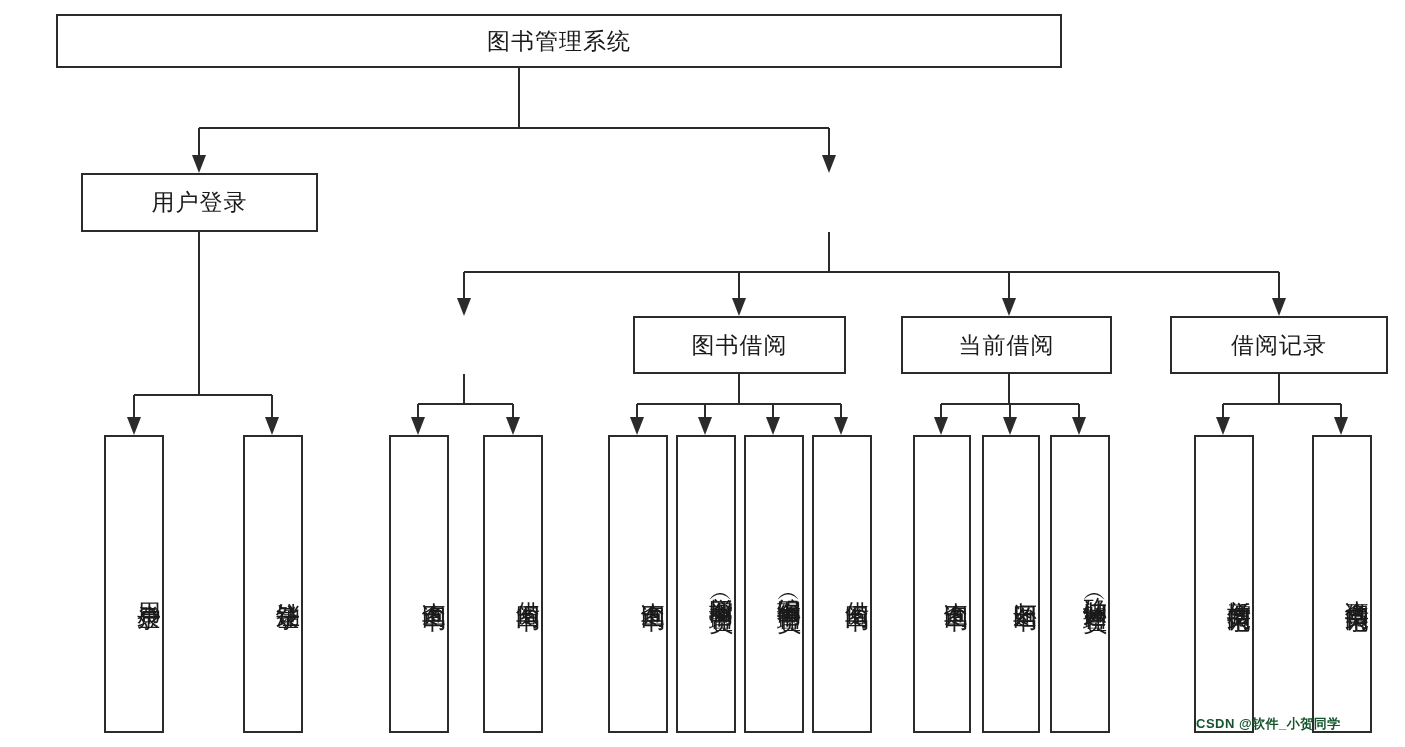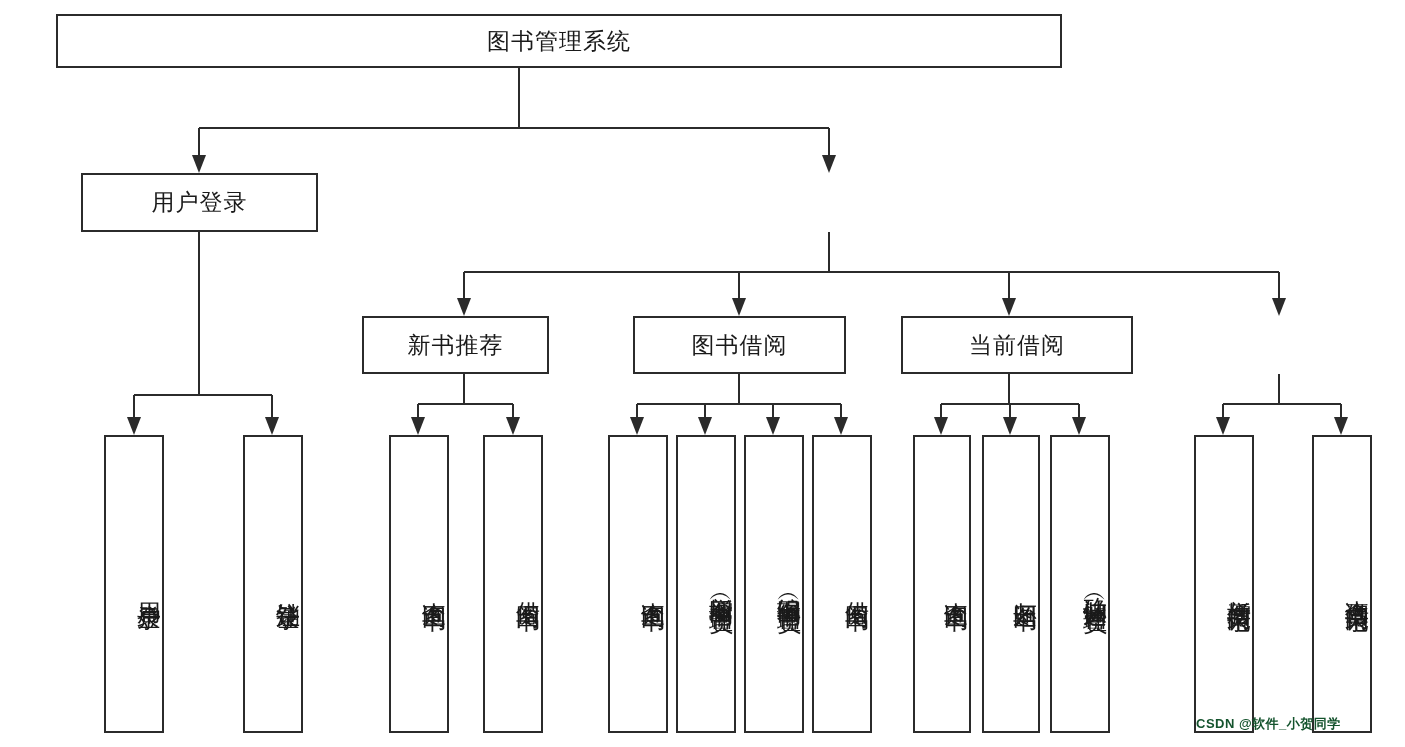--- a/index.html
+++ b/index.html
@@ -122,28 +122,28 @@
     </svg>
 
   <div class="node horiz" style="left: 16px; top: 14px; width: 1006px; height: 54px; margin-left: 40px;">
     <span>图书管理系统</span>
   </div>
 
   <div class="node horiz" style="left: 81px; top: 173px; width: 237px; height: 59px;">
     <span>用户登录</span>
   </div>
 
-  <div class="node horiz" style="left: 362px; top: 316px; width: 187px; height: 58px;">
-    <span>新书推荐</span>
-  </div>
   <div class="node horiz" style="left: 633px; top: 316px; width: 213px; height: 58px;">
     <span>图书借阅</span>
   </div>
-  <div class="node horiz" style="left: 901px; top: 316px; width: 232px; height: 58px;">
+  <div class="node horiz" style="left: 901px; top: 316px; width: 211px; height: 58px;">
     <span>当前借阅</span>
+  </div>
+  <div class="node horiz" style="left: 1170px; top: 316px; width: 218px; height: 58px;">
+    <span>借阅记录</span>
   </div>
 
   <div class="node vert" style="left: 104px; top: 435px; width: 60px; height: 298px;">
     <span>用户登录</span>
   </div>
   <div class="node vert" style="left: 243px; top: 435px; width: 60px; height: 298px;">
     <span>注销登录</span>
   </div>
   <div class="node vert" style="left: 389px; top: 435px; width: 60px; height: 298px;">
     <span>查询图书</span>

